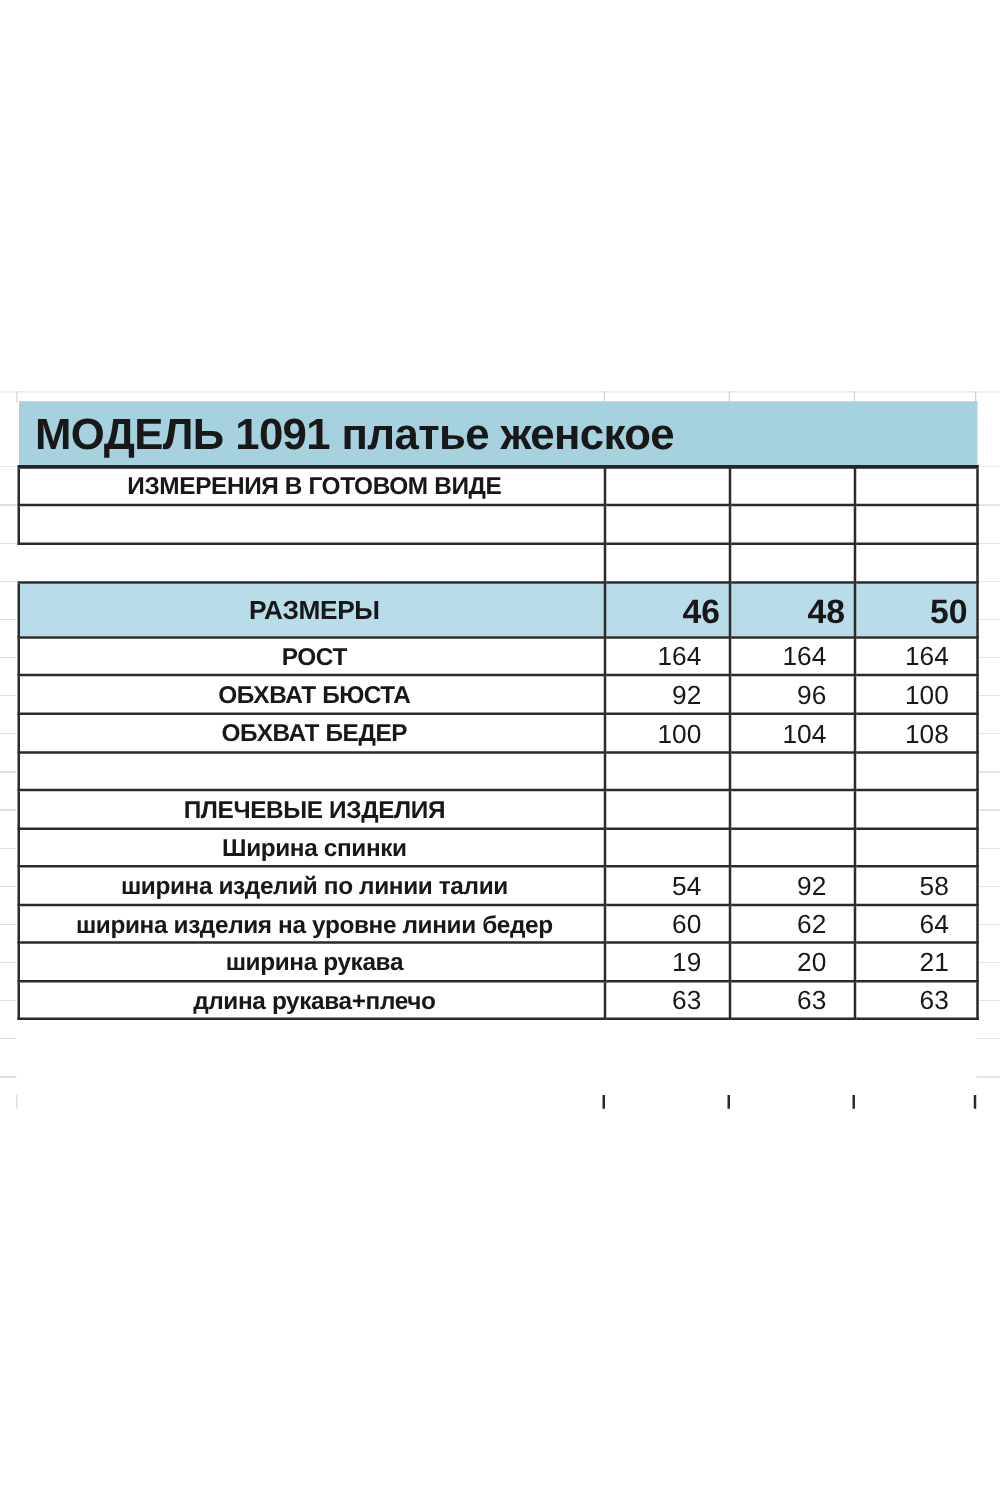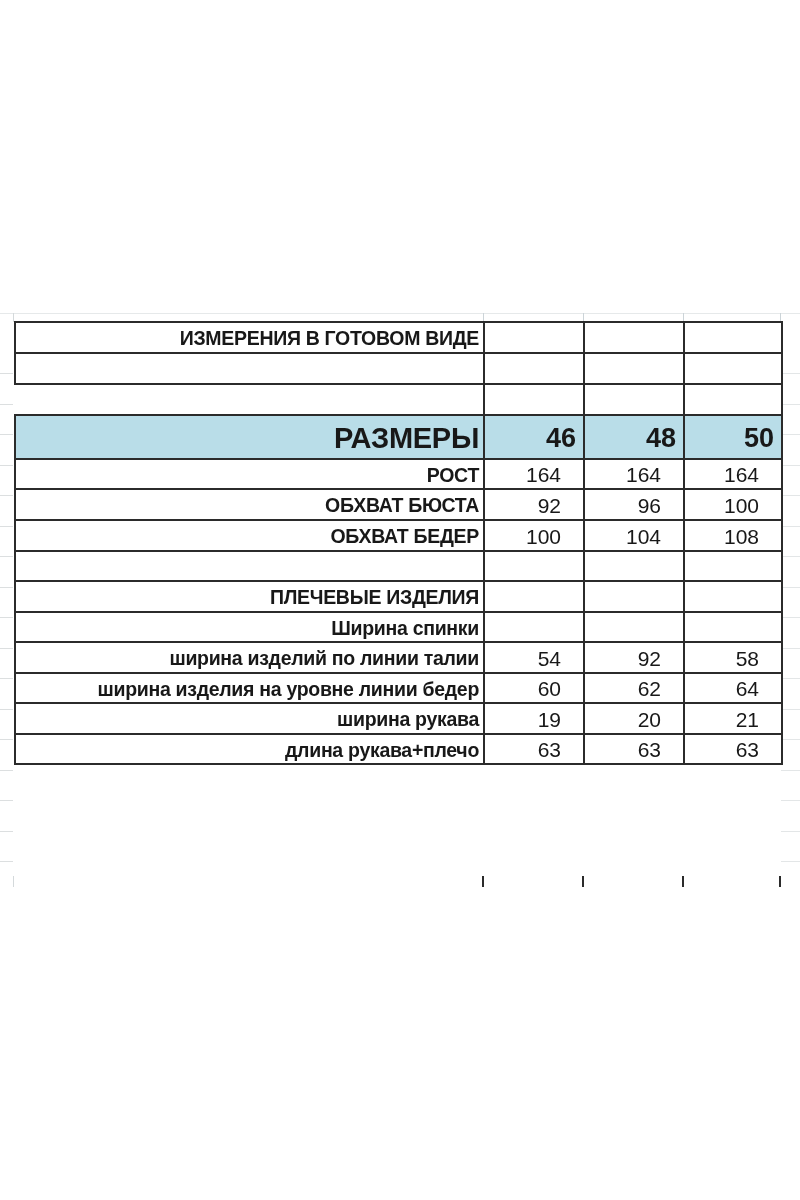--- a/index.html
+++ b/index.html
@@ -15,29 +15,29 @@
   td{
     border:2px solid #2b2b2b;padding:0;overflow:hidden;white-space:nowrap;
     vertical-align:middle;color:#181818;
   }
   tr.title-row{height:52px;}
   tr.title-row td{
     border:none;border-bottom:3px solid #242424;background:#a6d2e0;
     font-size:35px;font-weight:bold;letter-spacing:-0.5px;padding:3px 0 0 13px;
   }
   td.lbl{
-    text-align:right;font-weight:bold;font-size:19.5px;letter-spacing:-0.3px;
+    text-align:center;font-weight:bold;font-size:19.5px;letter-spacing:-0.3px;
     padding:2px 4px 0 8px;
   }
   td.val{
     text-align:right;font-size:21px;font-weight:normal;padding:2px 22px 0 4px;
   }
   tr.sizes-row{height:44px;}
   tr.sizes-row td{background:#b9dde8;}
-  tr.sizes-row td.lbl{font-size:29px;letter-spacing:-0.3px;padding-left:8px;}
+  tr.sizes-row td.lbl{font-size:21px;letter-spacing:-0.3px;padding-left:8px;}
   tr.sizes-row td.val{font-size:27px;font-weight:bold;padding-right:7px;}
   tr.h31{height:31px;}
   tr.h30{height:30px;}
   td.nbl{border-left:none;}
   
   .gl{position:absolute;pointer-events:none;}
   .gl-top-h{left:0;top:313px;width:800px;height:1px;background:#e6e9ea;}
   .gl-stub{width:1px;height:9px;top:313px;background:#ccd4d8;}
   .gl-gutter-v{left:13px;width:1px;background:#d4d9db;}
   .gl-ticks{
@@ -67,20 +67,23 @@
 
   <table class="sheet">
     <colgroup>
       <col style="width:469px">
         <col style="width:100px">
         <col style="width:100px">
         <col style="width:98px">
     </colgroup>
 
     <tbody>
+        <tr class="title-row">
+      <td colspan="4">МОДЕЛЬ 1091 платье женское</td>
+    </tr>
 
     <tr class="h31">
       <td class="lbl">ИЗМЕРЕНИЯ В ГОТОВОМ ВИДЕ</td>
       <td class="val"></td>
       <td class="val"></td>
       <td class="val"></td>
     </tr>
     <tr class="h31">
       <td class="lbl"></td>
       <td class="val"></td>

